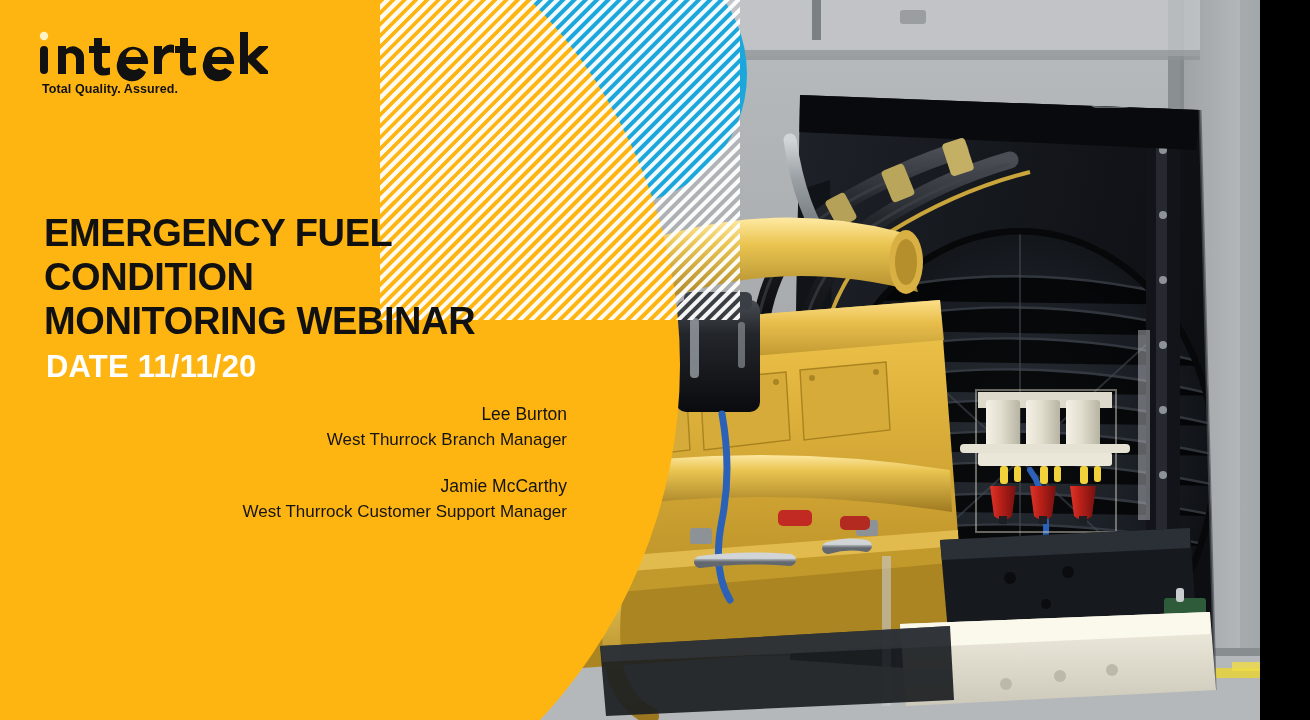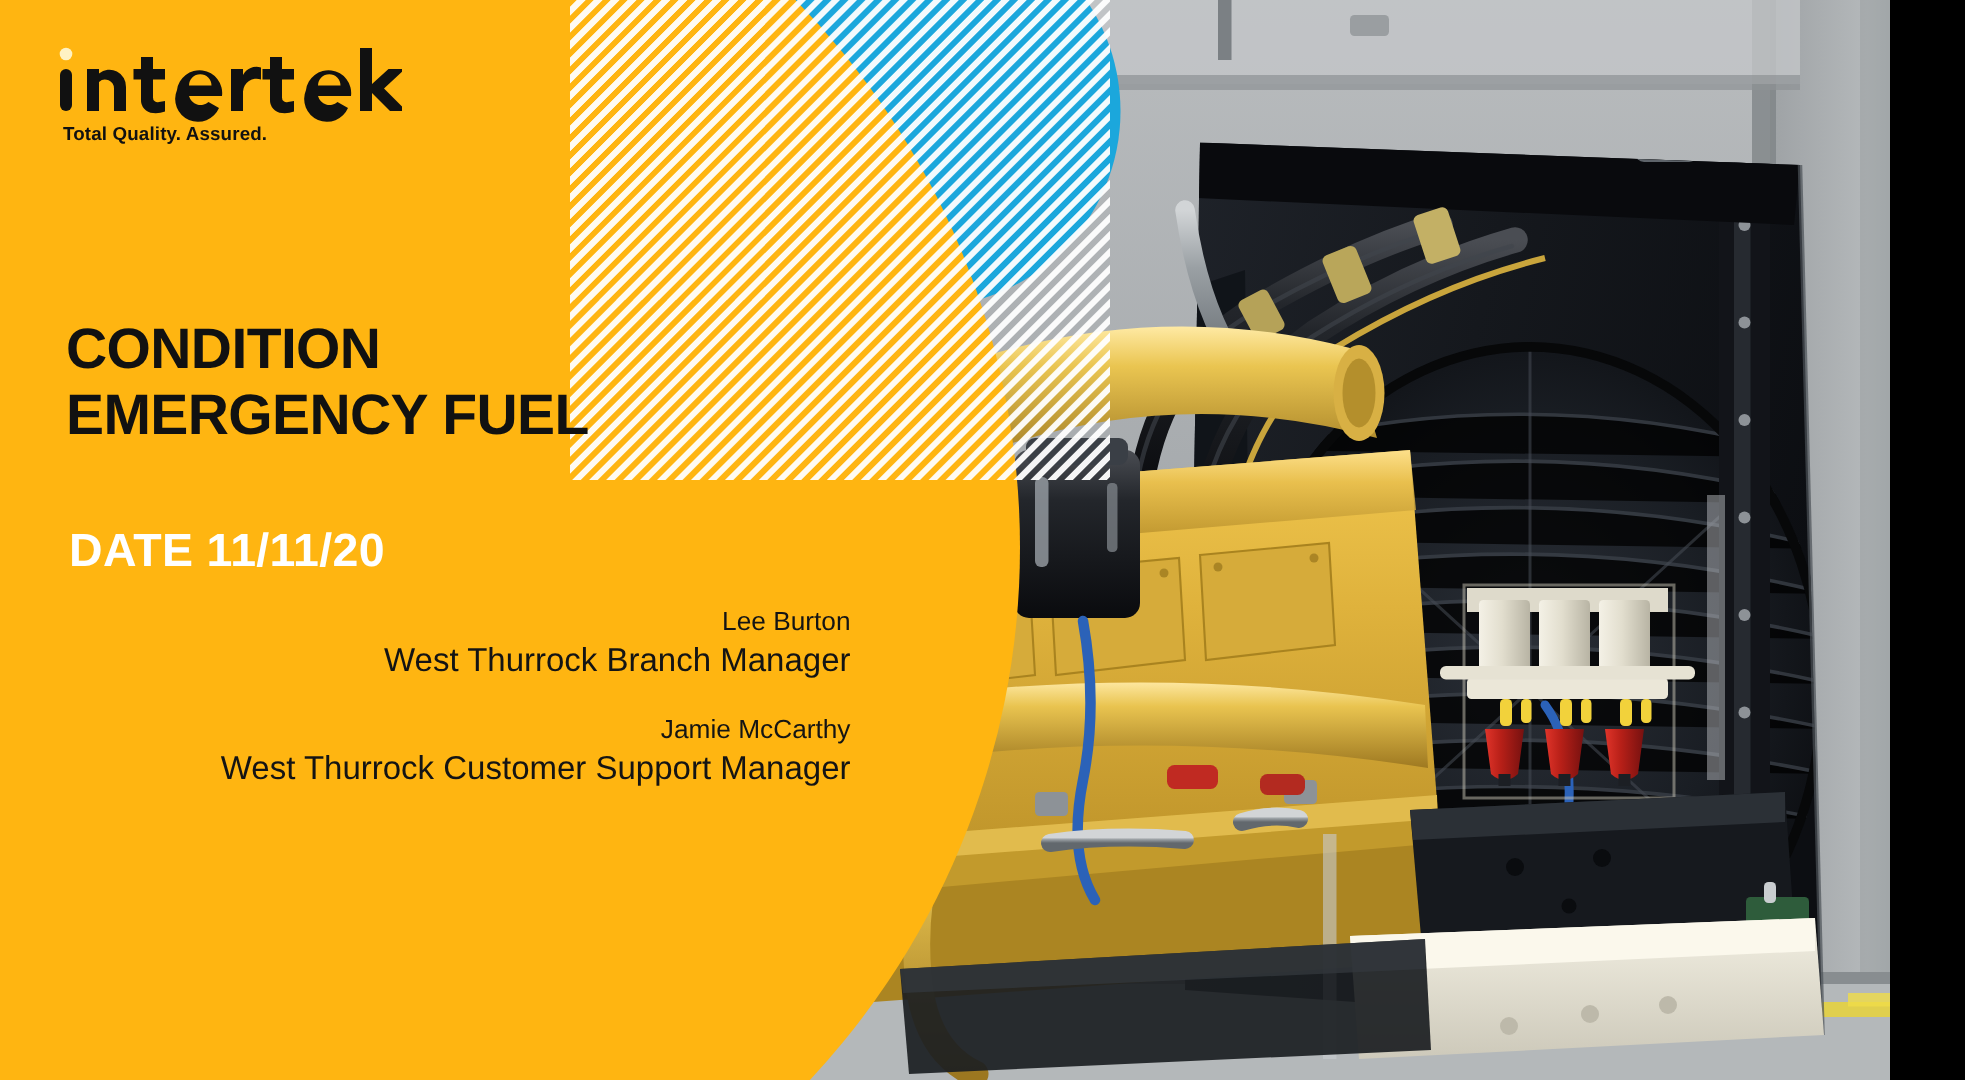--- a/index.html
+++ b/index.html
@@ -36,21 +36,21 @@
 
   .date{
     position:absolute;left:46px;top:349px;
     font-size:31px;font-weight:bold;color:#ffffff;letter-spacing:.2px;
   }
 
   .speakers{position:absolute;left:47px;top:402px;width:520px;}
   .spk{margin-bottom:22px;text-align:right;}
   .spk:last-child{margin-bottom:0;margin-left:44px;}
   .spk-name{font-size:17.5px;line-height:25px;color:#141414;font-weight:normal;}
-  .spk-role{font-size:22px;line-height:25px;color:#141414;font-weight:normal;}
+  .spk-role{font-size:17px;line-height:25px;color:#141414;font-weight:normal;}
 </style>
 </head>
 <body>
 
 <div id="slide">
 
   <svg id="photo" viewBox="0 0 1310 720" preserveAspectRatio="none" aria-hidden="true">
     <defs>
       <linearGradient id="wallG" x1="0" y1="0" x2="0" y2="1">
         <stop offset="0" stop-color="#b9bcbe"></stop>
@@ -391,22 +391,23 @@
                    M174 27 h15 a7.5 7.5 0 0 0 -15 0 Z"></path>
 
           <path d="M202 44 V2 h8 v24 l11 -10 h11 l-14 13 l15 15 h-11 l-12 -12 v12 Z"></path>
         </g>
         <circle cx="6" cy="6" r="4.2" fill="#FFF2C4"></circle>
       </svg>
       <div class="logo-tag">Total Quality. Assured.</div>
     </div>
 
     <h1 class="title">
+      <span class="ln">EMERGENCY FUEL</span>
       <span class="ln">CONDITION</span>
-      <span class="ln">EMERGENCY FUEL</span>
+      <span class="ln">MONITORING WEBINAR</span>
     </h1>
 
     <div class="date">DATE 11/11/20</div>
 
     <div class="speakers">
       <div class="spk">
         <div class="spk-name">Lee Burton</div>
         <div class="spk-role">West Thurrock Branch Manager</div>
       </div>
       <div class="spk">

